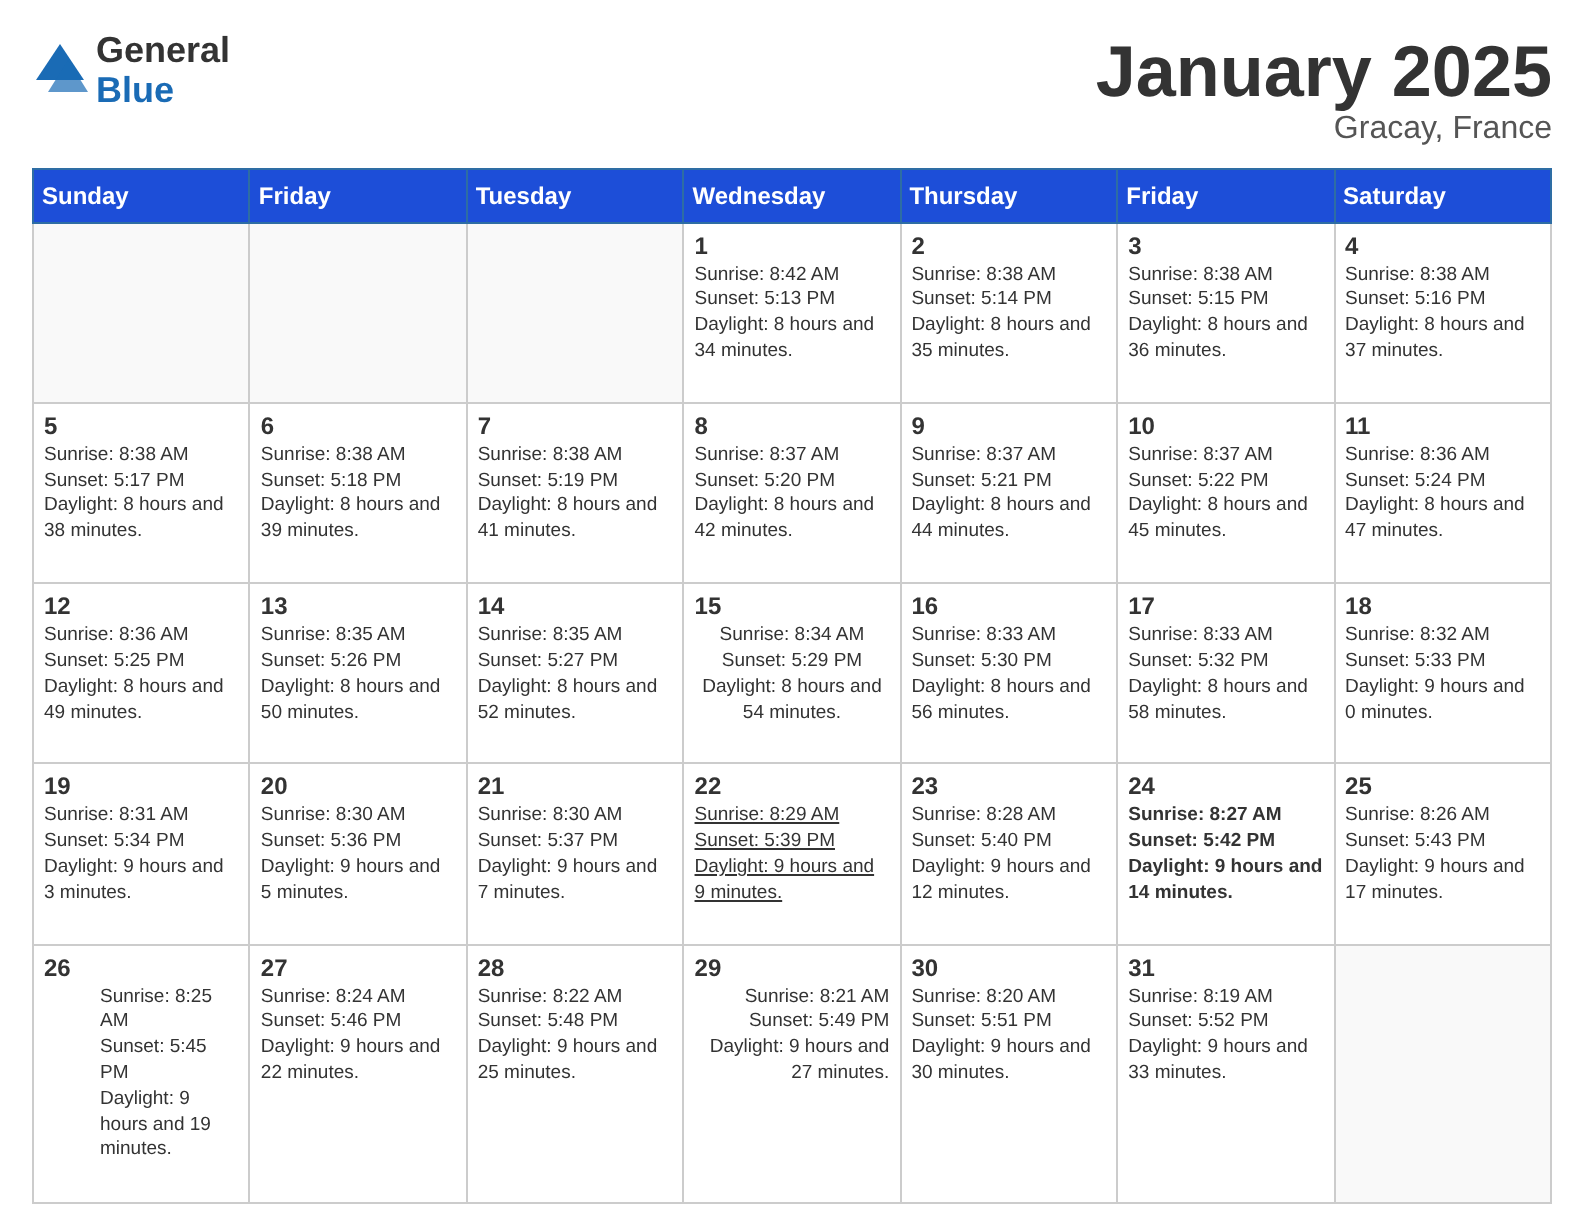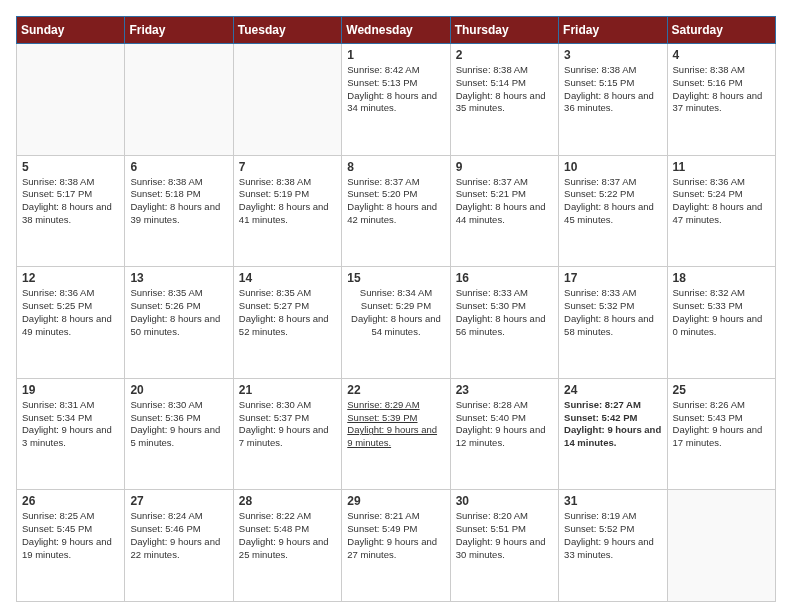--- a/index.html
+++ b/index.html
@@ -63,21 +63,21 @@
       color: #555;
     }
     .calendar {
       flex: 1;
       border: 1px solid #ccc;
       border-collapse: collapse;
       width: 100%;
       table-layout: fixed;
     }
     .calendar th {
-      background: #7f1d1d;
+      background: #1d4ed8;
       color: #fff;
       font-size: 12px;
       font-weight: bold;
       padding: 6px 4px;
       text-align: left;
       border: 1px solid #2e6da4;
     }
     .calendar td {
       border: 1px solid #ccc;
       vertical-align: top;
@@ -102,20 +102,36 @@
     .day-info {
       font-size: 9.5px;
       color: #333;
       line-height: 1.35;
     }
   </style>
 </head>
 <body>
 
 <div class="page">
+  <div class="header">
+    <div class="logo">
+      <svg class="logo-icon" viewBox="0 0 28 28">
+        <polygon points="14,2 26,20 2,20" fill="#1a6bb5"></polygon>
+        <polygon points="18,10 28,26 8,26" fill="#1a6bb5" opacity="0.7"></polygon>
+      </svg>
+      <div class="logo-text">
+        <span class="logo-general">General</span>
+        <span class="logo-blue">Blue</span>
+      </div>
+    </div>
+    <div class="title-area">
+      <div class="calendar-title">January 2025</div>
+      <div class="calendar-subtitle">Gracay, France</div>
+    </div>
+  </div>
 
   <table class="calendar">
     <thead>
       <tr>
       <th>Sunday</th>
           <th>Friday</th>
           <th>Tuesday</th>
           <th>Wednesday</th>
           <th>Thursday</th>
           <th>Friday</th>
@@ -280,39 +296,39 @@
           <td>
             <div class="day-number">25</div>
             <div class="day-info" style="white-space: pre-line;">Sunrise: 8:26 AM
 Sunset: 5:43 PM
 Daylight: 9 hours and 17 minutes.</div>
           </td>
         </tr>
         <tr>
           <td>
             <div class="day-number">26</div>
-            <div class="day-info" style="white-space: pre-line;">Sunrise: 8:25 AM
+            <div class="day-info" style="white-space: pre-line; margin-left: 28px;">Sunrise: 8:25 AM
 Sunset: 5:45 PM
 Daylight: 9 hours and 19 minutes.</div>
           </td>
           <td>
             <div class="day-number">27</div>
             <div class="day-info" style="white-space: pre-line;">Sunrise: 8:24 AM
 Sunset: 5:46 PM
 Daylight: 9 hours and 22 minutes.</div>
           </td>
           <td>
             <div class="day-number">28</div>
             <div class="day-info" style="white-space: pre-line;">Sunrise: 8:22 AM
 Sunset: 5:48 PM
 Daylight: 9 hours and 25 minutes.</div>
           </td>
           <td>
             <div class="day-number">29</div>
-            <div class="day-info" style="white-space: pre-line;">Sunrise: 8:21 AM
+            <div class="day-info" style="white-space: pre-line; text-align: right;">Sunrise: 8:21 AM
 Sunset: 5:49 PM
 Daylight: 9 hours and 27 minutes.</div>
           </td>
           <td>
             <div class="day-number">30</div>
             <div class="day-info" style="white-space: pre-line;">Sunrise: 8:20 AM
 Sunset: 5:51 PM
 Daylight: 9 hours and 30 minutes.</div>
           </td>
           <td>

